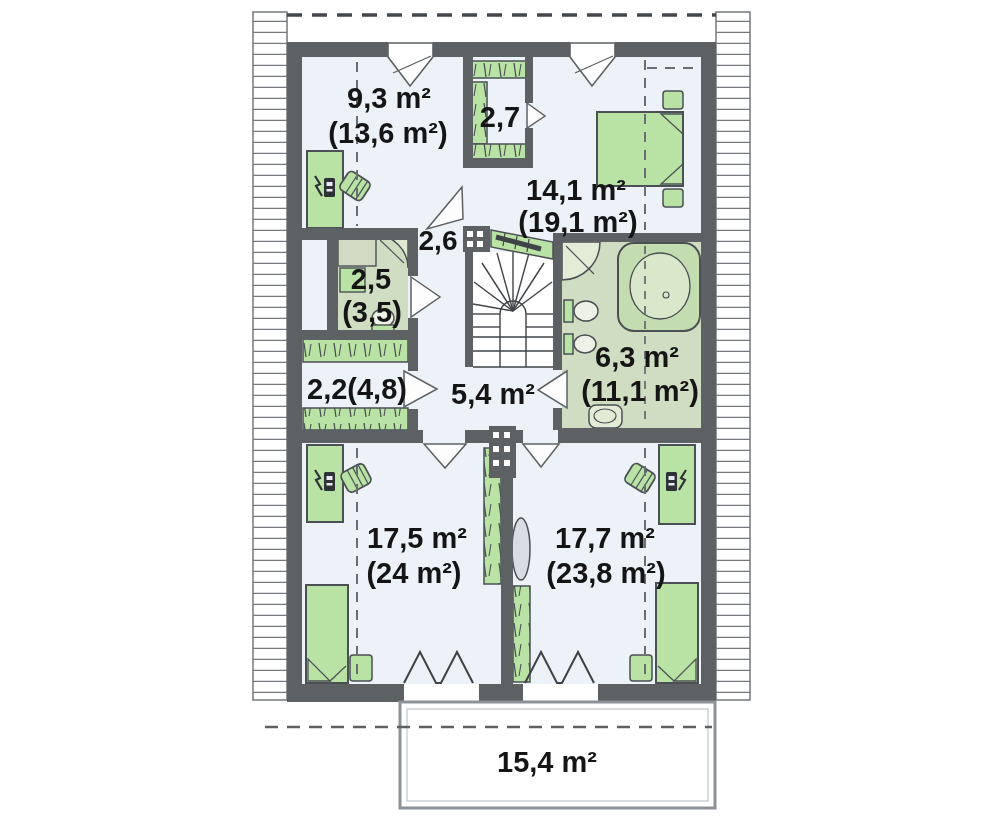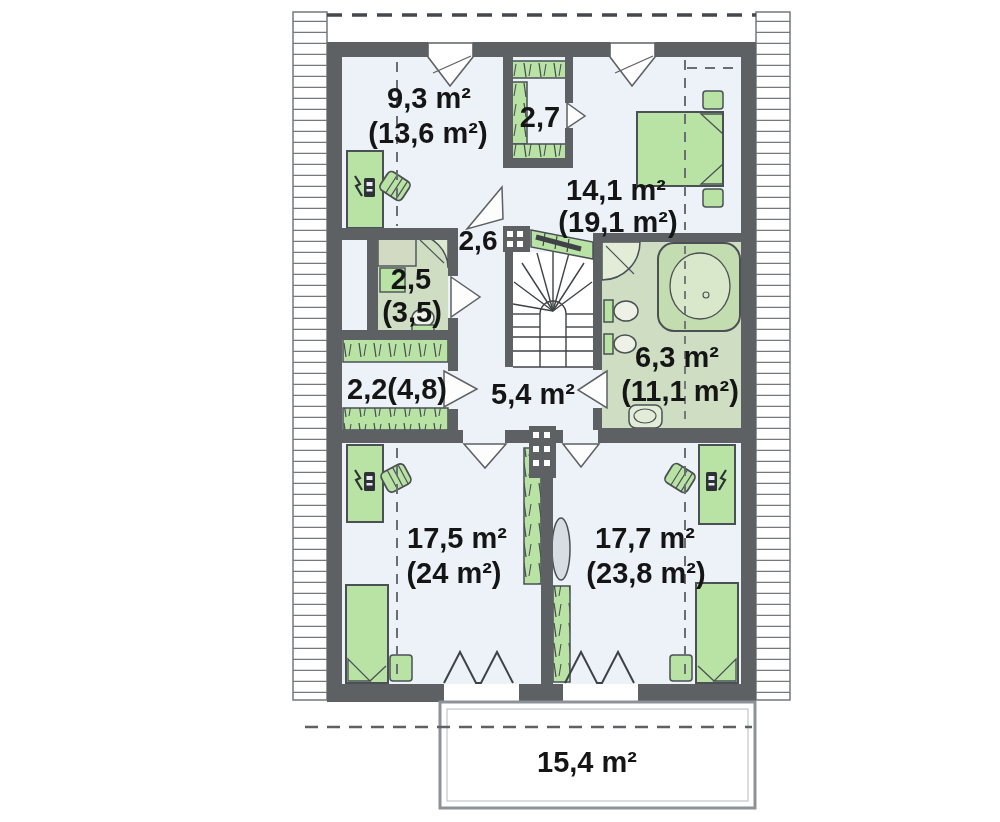--- a/index.html
+++ b/index.html
@@ -1,17 +1,17 @@
 <!DOCTYPE html>
 <html><head>
 <meta charset="utf-8">
 <style>
   html,body{margin:0;padding:0;background:#ffffff;}
   .stage{position:relative;width:903px;height:822px;background:#ffffff;overflow:hidden;
-         font-family:"Liberation Sans", sans-serif;margin-left:40px;}
+         font-family:"Liberation Sans", sans-serif;}
   svg{display:block;}
   .lbl{font-family:"Liberation Sans", sans-serif;font-weight:bold;fill:#151515;
        font-size:29px;text-anchor:middle;}
   .lbl-sm{font-size:28px;}
 </style>
 </head>
 <body>
 
 <div class="stage">
 <svg viewBox="0 0 1000 822" width="1000" height="822">

